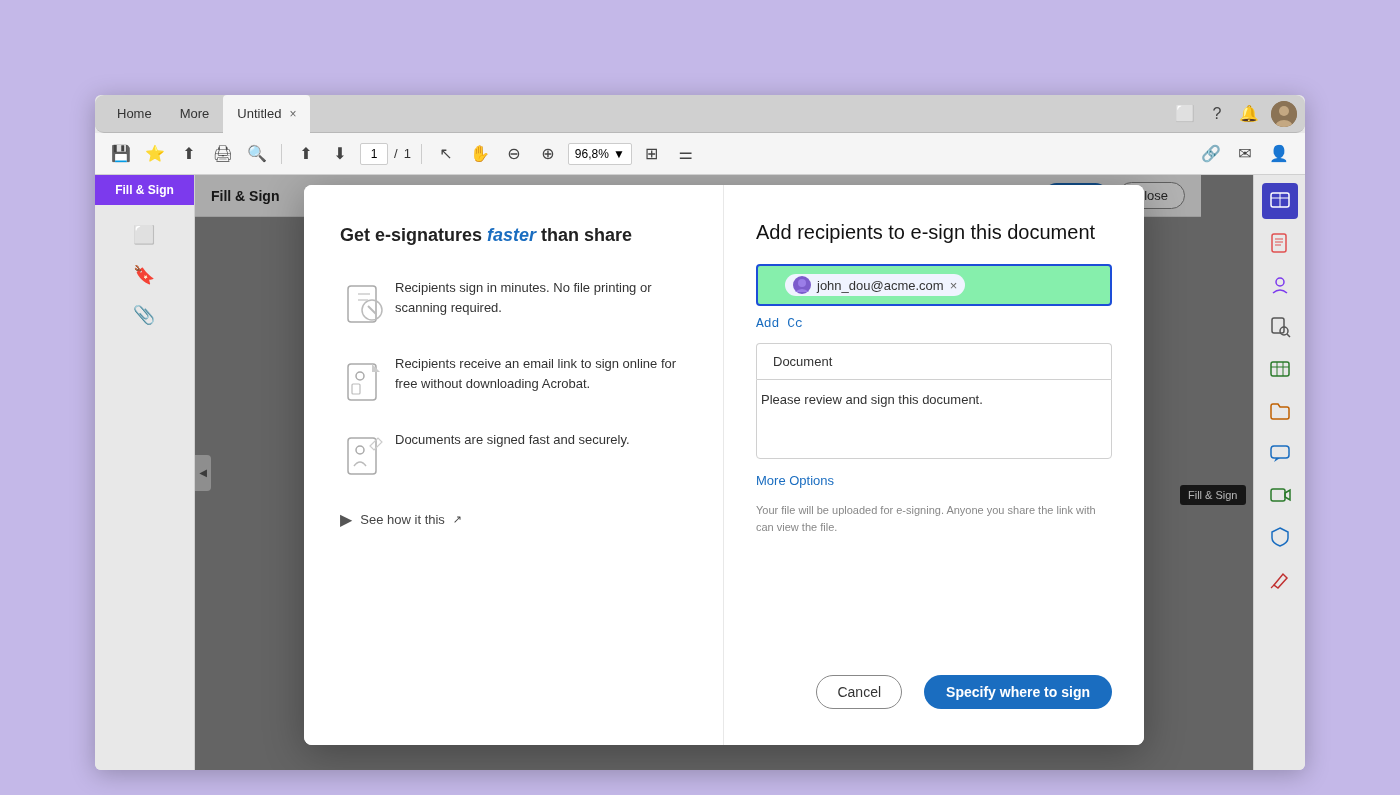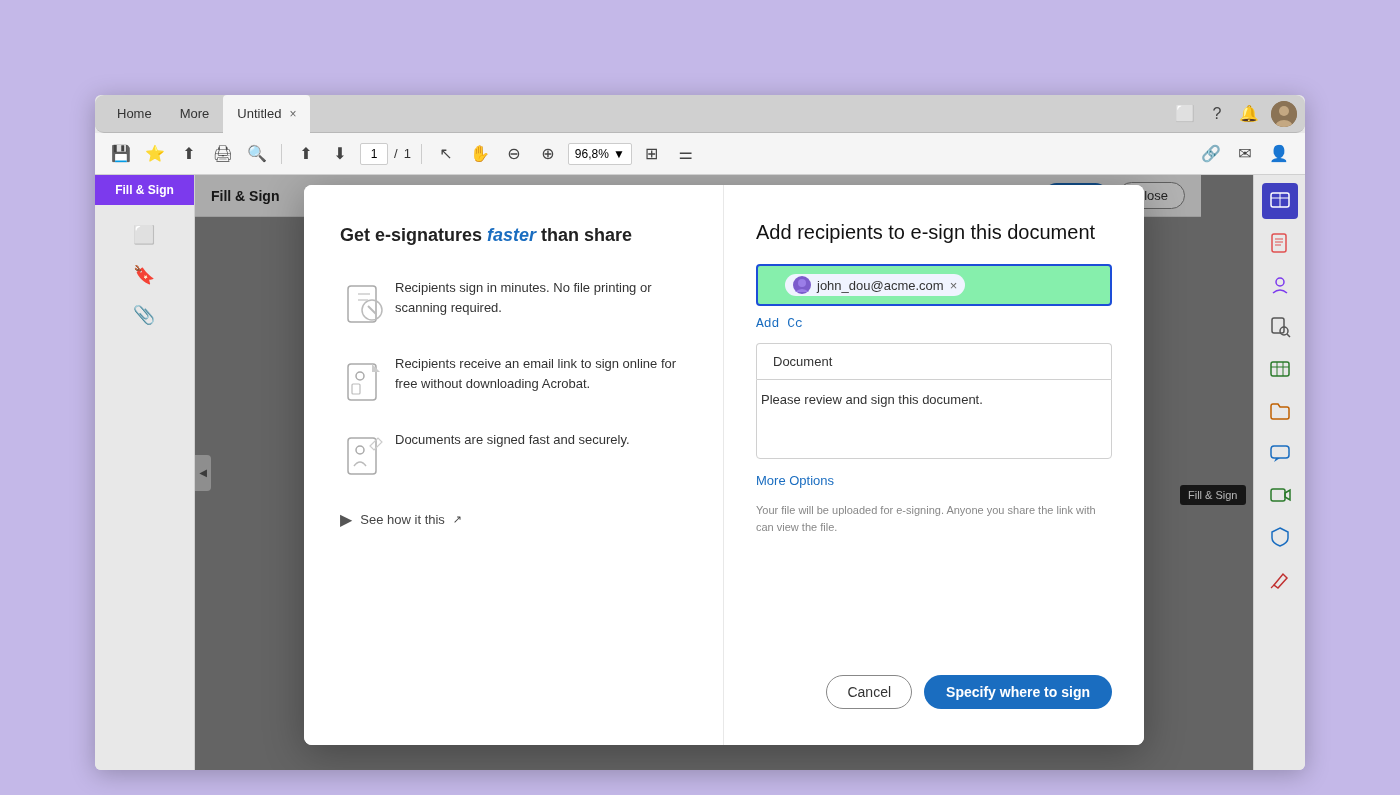--- a/index.html
+++ b/index.html
@@ -411,21 +411,21 @@
     }
     .upload-notice {
       font-size: 11px;
       color: #888;
       line-height: 1.5;
       margin-bottom: auto;
     }
     .modal-footer {
       display: flex;
       justify-content: flex-end;
-      gap: 12px;
+      gap: 22px;
       margin-top: 8px;
     }
     .btn-cancel {
       border: 1.5px solid #888;
       background: white;
       border-radius: 20px;
       padding: 8px 20px;
       font-size: 14px;
       cursor: pointer;
       color: #333;

